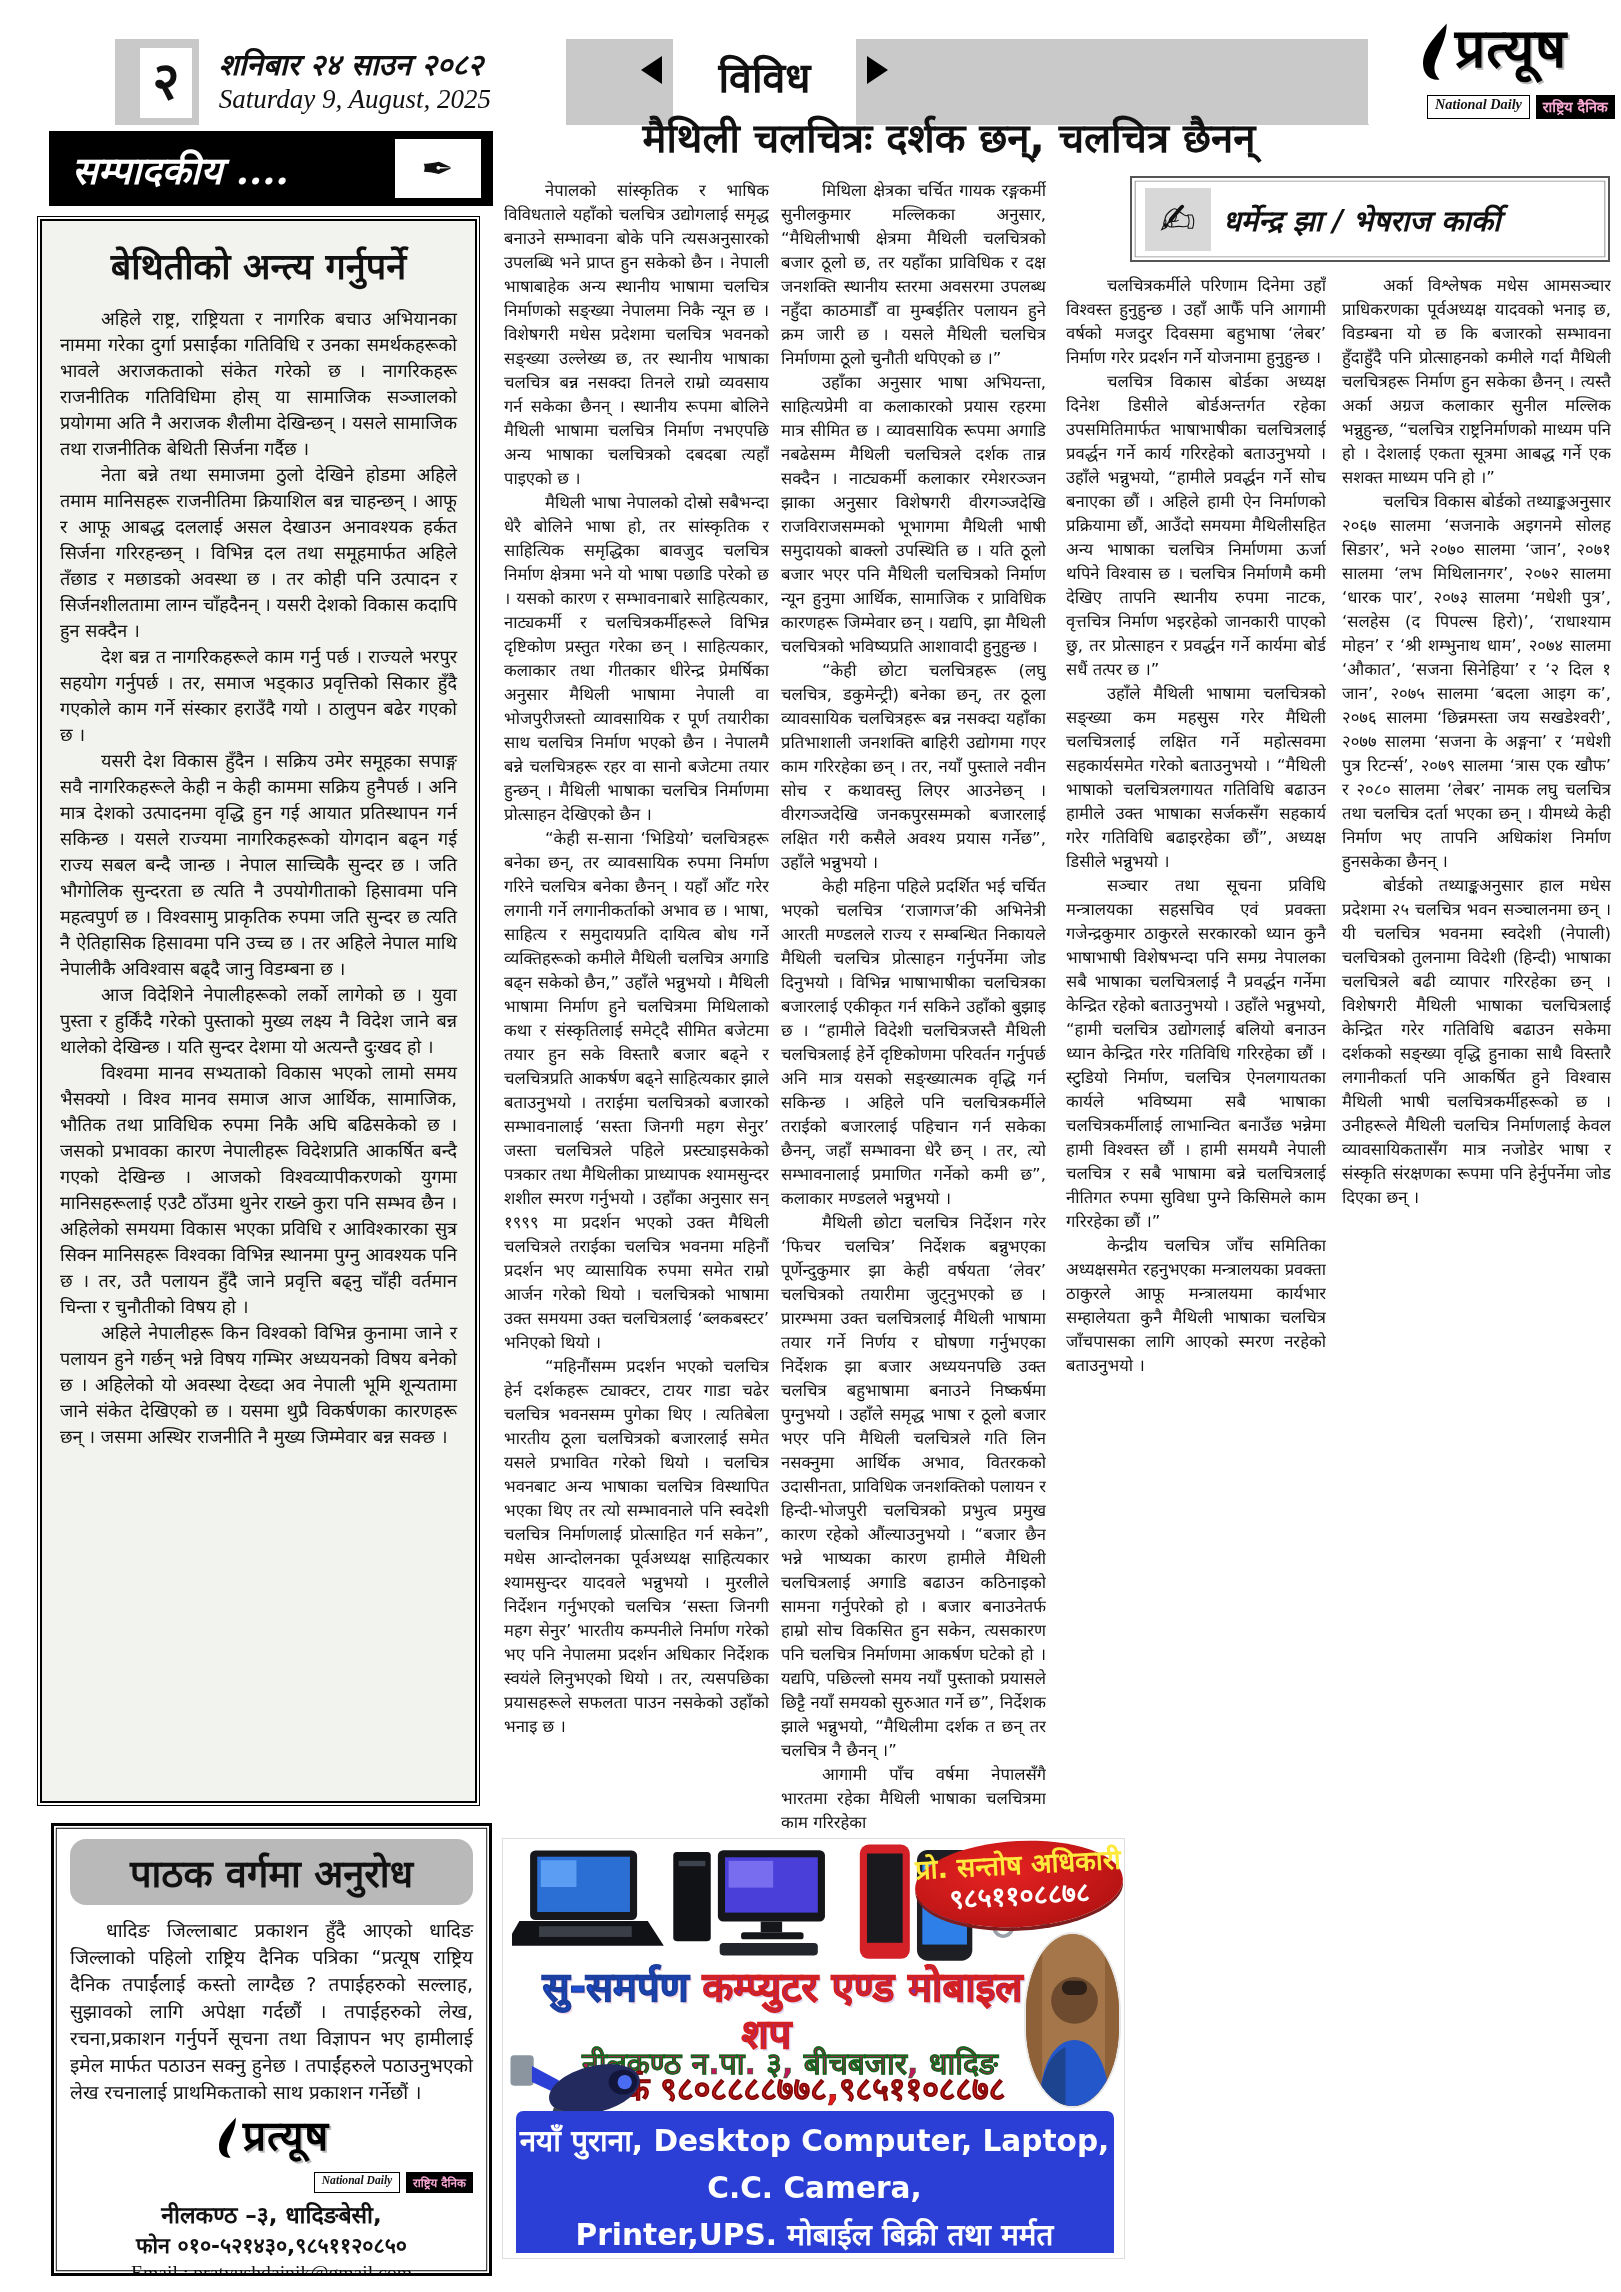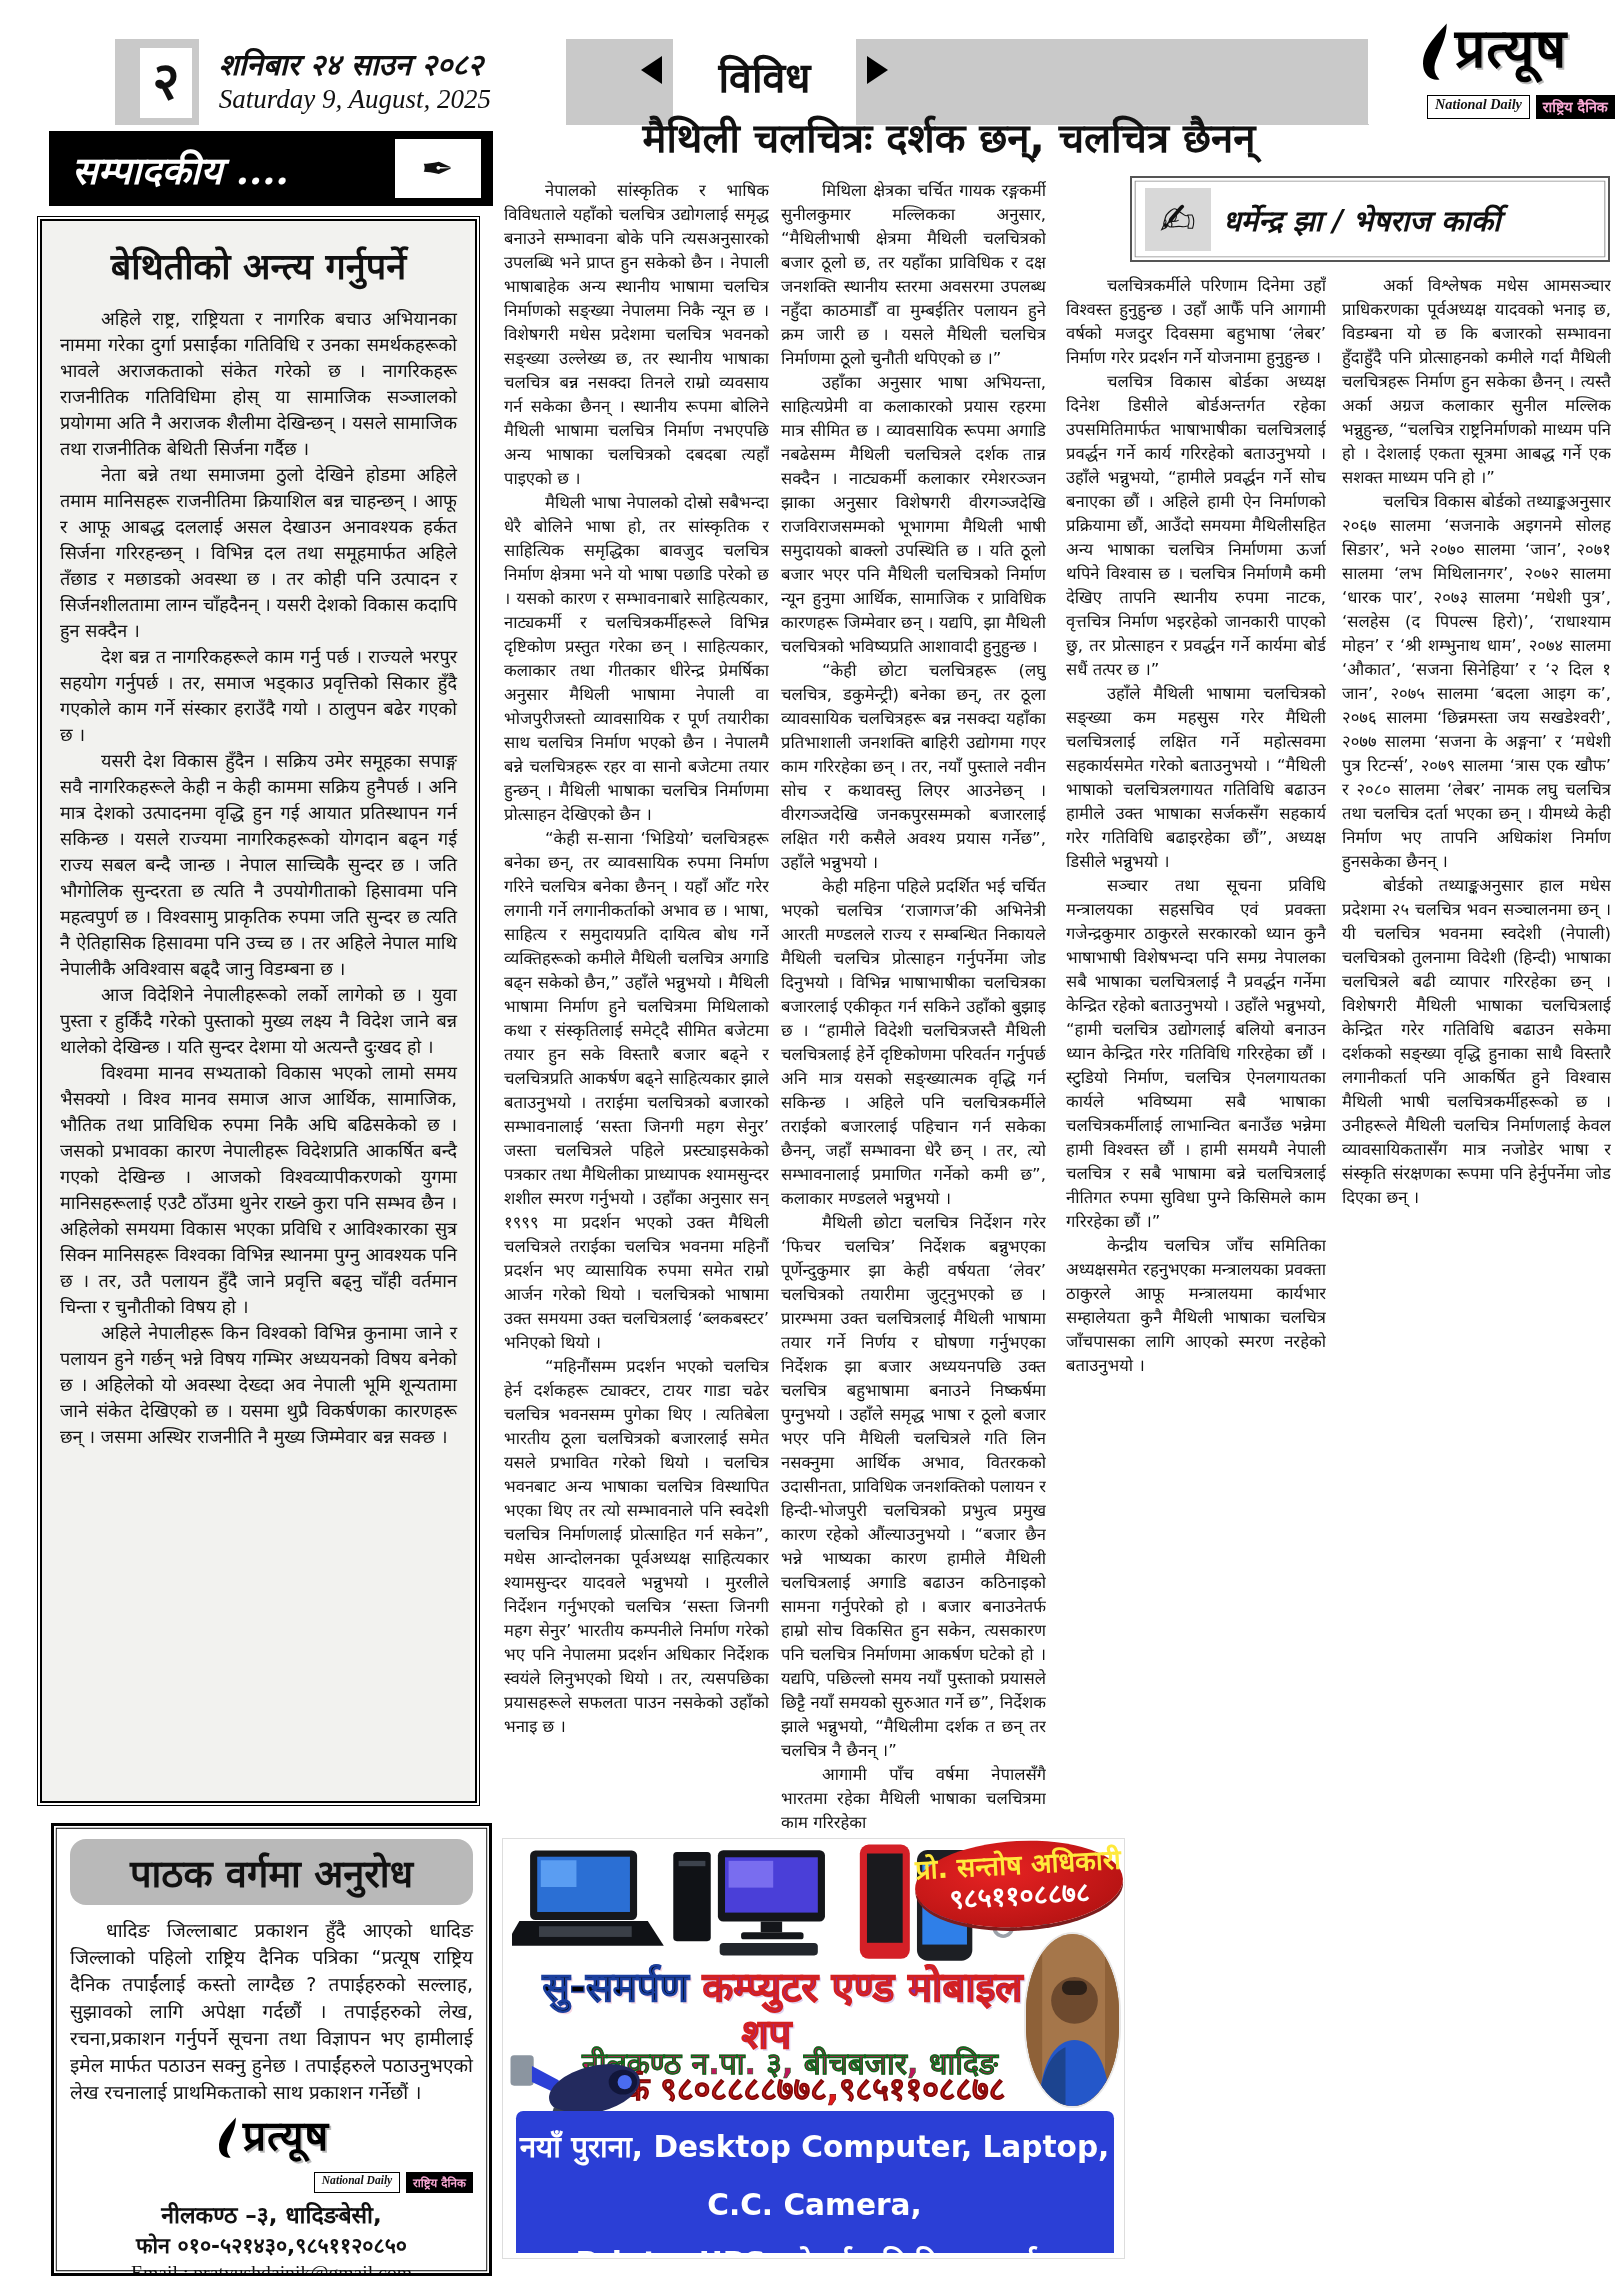--- a/index.html
+++ b/index.html
@@ -57,25 +57,25 @@
   
   .headline { font-size:40px; font-weight:bold; text-align:center; }
   .byline-box { border:2.7px solid #555; box-shadow:0 0 0 2.7px #fff inset, 0 0 0 3.6px #888 inset; background:#fff; display:flex; align-items:center; gap:12.5px; padding:5.4px 12.5px; }
   .byline-icon { width:66px; height:63px; background:#d8d8d8; text-align:center; line-height:63px; font-size:43px; filter:grayscale(1); }
   .byline-name { font-size:29px; font-weight:bold; font-style:italic; font-family:"DejaVu Serif","Liberation Serif",serif; }
   .col { overflow:hidden; }
 
   
   .ad { background:#fff; border:0.9px solid #ddd; overflow:hidden; }
   .ad-shopname { text-align:center; font-weight:900; font-size:40px; line-height:47px; }
-  .ad-shop1 { color:#000000; -webkit-text-stroke:1.3px #1b3f9e; text-shadow:1.8px 1.8px 0 #f7d7e2;margin-left:32px; }
+  .ad-shop1 { color:#1d4ed8; -webkit-text-stroke:1.3px #1b3f9e; text-shadow:1.8px 1.8px 0 #f7d7e2;margin-left:32px; }
   .ad-shop2 { color:#8b2fa8; -webkit-text-stroke:1.3px #d42020; text-shadow:1.8px 1.8px 0 #ddd2f0; }
   .ad-addr { text-align:center; color:#be185d; font-weight:900; font-size:30px;margin-top:13px; -webkit-text-stroke:0.5px #0a6a1a; }
   .ad-contact { text-align:center; color:#e31b1b; font-weight:900; font-size:32px; -webkit-text-stroke:0.7px #7d0b0b; }
-  .ad-strip { background:#2b3fd6; color:#fff; text-align:center; font-weight:bold; font-size:29.6px; line-height:58px; padding:7.2px 3.6px; border-radius:7.2px 7.2px 0 0; }
+  .ad-strip { background:#2b3fd6; color:#fff; text-align:center; font-weight:bold; font-size:29.6px; line-height:47px; padding:7.2px 3.6px; border-radius:7.2px 7.2px 0 0; }
   .ad-oval { background:radial-gradient(ellipse at 40% 35%, #e62222, #a90f0f); border-radius:50%; text-align:center; transform:rotate(-3deg); box-shadow:0 3.6px 0 #7d1d1d; padding-top:9px; }
   .ad-oval .l1 { color:#ffe93c; font-size:27px; font-weight:900; line-height:30px; }
   .ad-oval .l2 { color:#fff; font-size:27px; font-weight:900; line-height:32px; }
   .photo-oval { border-radius:50% / 46%; background:linear-gradient(160deg,#b98a5c,#8a5f38); overflow:hidden; border:2.7px solid #e8e8e8; }
 </style>
 </head>
 <body>
 
 <div class="abs band" style="left:115px; top:39px; width:1254px; height:86px;"></div>
 

